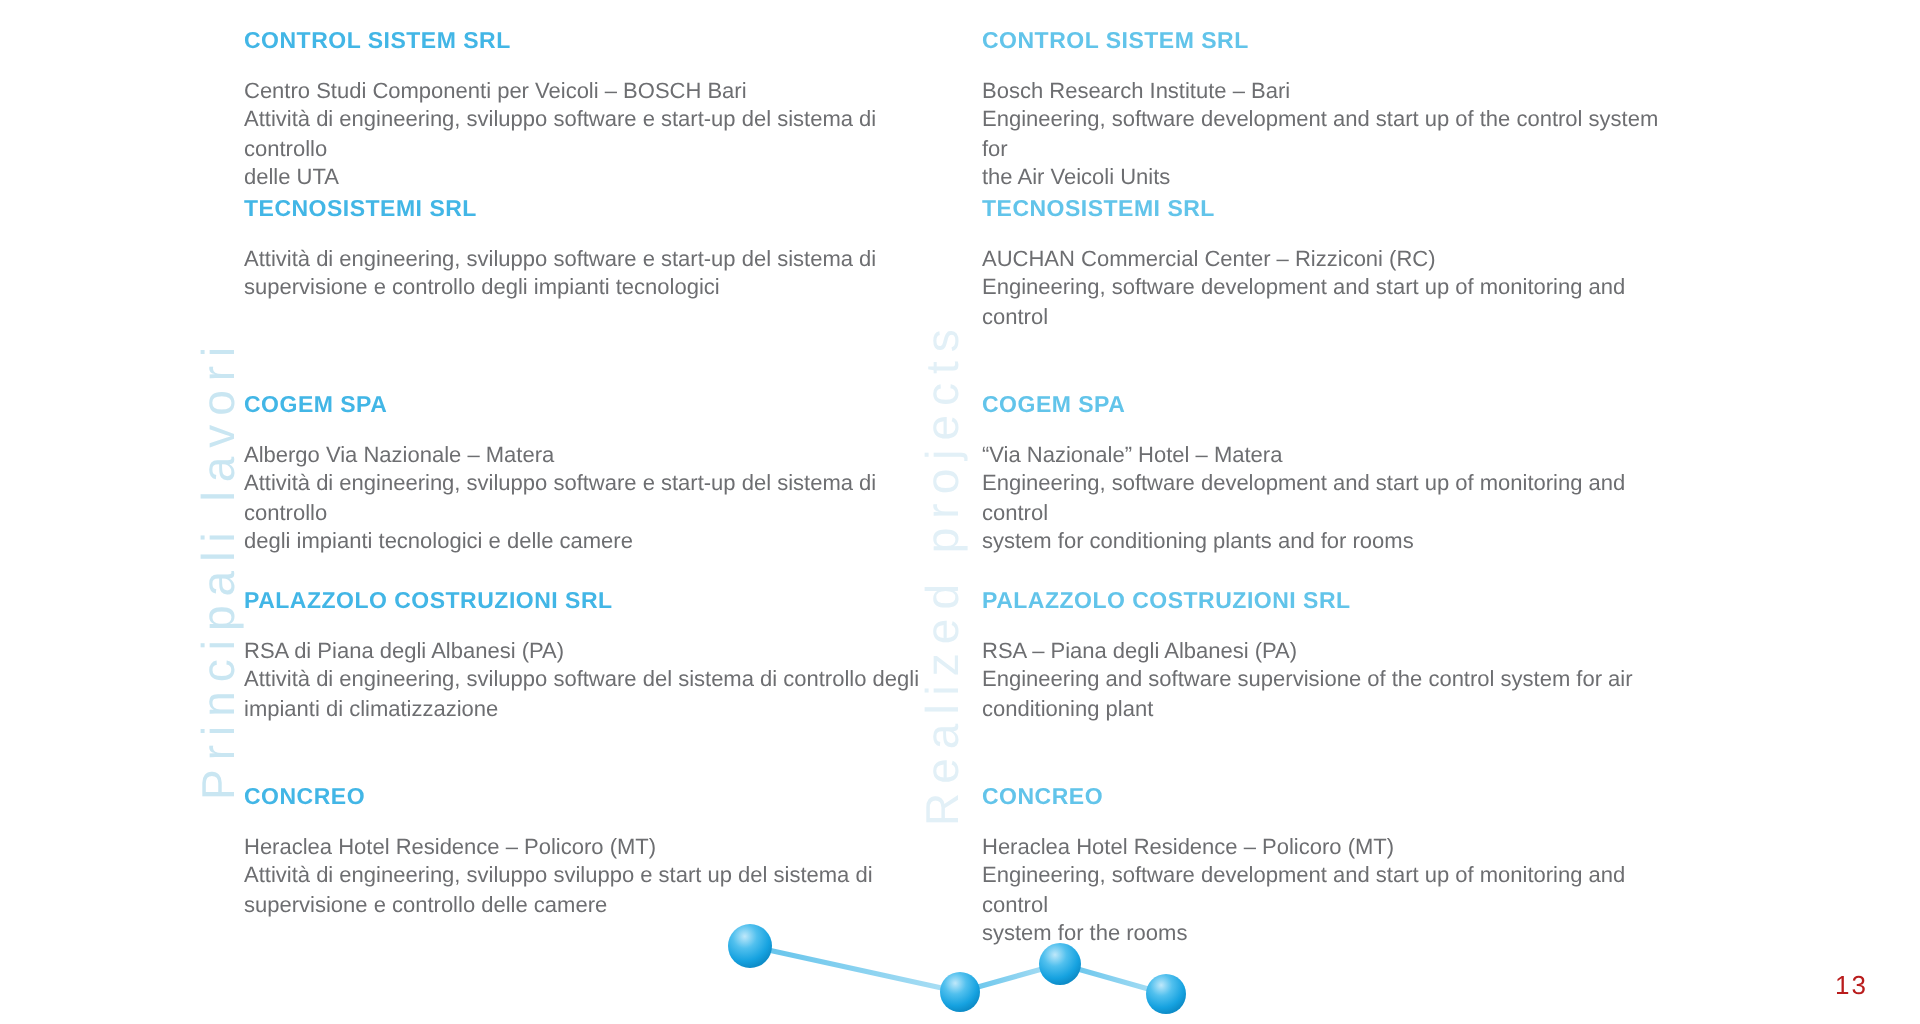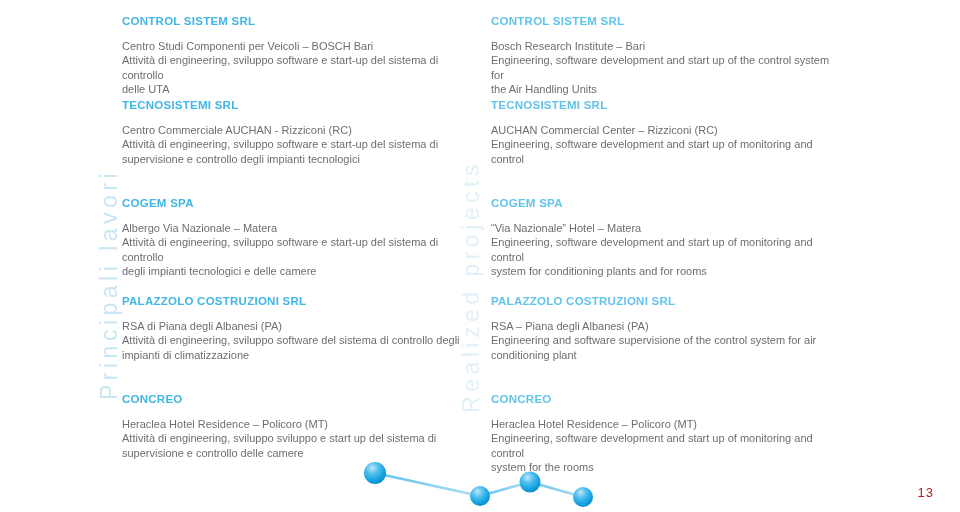--- a/index.html
+++ b/index.html
@@ -117,21 +117,20 @@
       <div class="entry-body">
         <span class="line">Centro Studi Componenti per Veicoli – BOSCH Bari</span>
         <span class="line">Attività di engineering, sviluppo software e start-up del sistema di controllo</span>
         <span class="line">delle UTA</span>
       </div>
     </div>
 
     <div class="entry e1">
       <div class="entry-title">TECNOSISTEMI SRL</div>
       <div class="entry-body">
-        <span class="line">Centro Commerciale AUCHAN - Rizziconi (RC)</span>
         <span class="line">Attività di engineering, sviluppo software e start-up del sistema di</span>
         <span class="line">supervisione e controllo degli impianti tecnologici</span>
       </div>
     </div>
 
     <div class="entry e2">
       <div class="entry-title">COGEM SPA</div>
       <div class="entry-body">
         <span class="line">Albergo Via Nazionale – Matera</span>
         <span class="line">Attività di engineering, sviluppo software e start-up del sistema di controllo</span>
@@ -159,21 +158,21 @@
 
   </div>
 
   <div class="col col-right">
 
     <div class="entry e0">
       <div class="entry-title">CONTROL SISTEM SRL</div>
       <div class="entry-body">
         <span class="line">Bosch Research Institute – Bari</span>
         <span class="line">Engineering, software development and start up of the control system for</span>
-        <span class="line">the Air Handling Units</span>
+        <span class="line">the Air Veicoli Units</span>
       </div>
     </div>
 
     <div class="entry e1">
       <div class="entry-title">TECNOSISTEMI SRL</div>
       <div class="entry-body">
         <span class="line">AUCHAN Commercial Center – Rizziconi (RC)</span>
         <span class="line">Engineering, software development and start up of monitoring and control</span>
       </div>
     </div>

